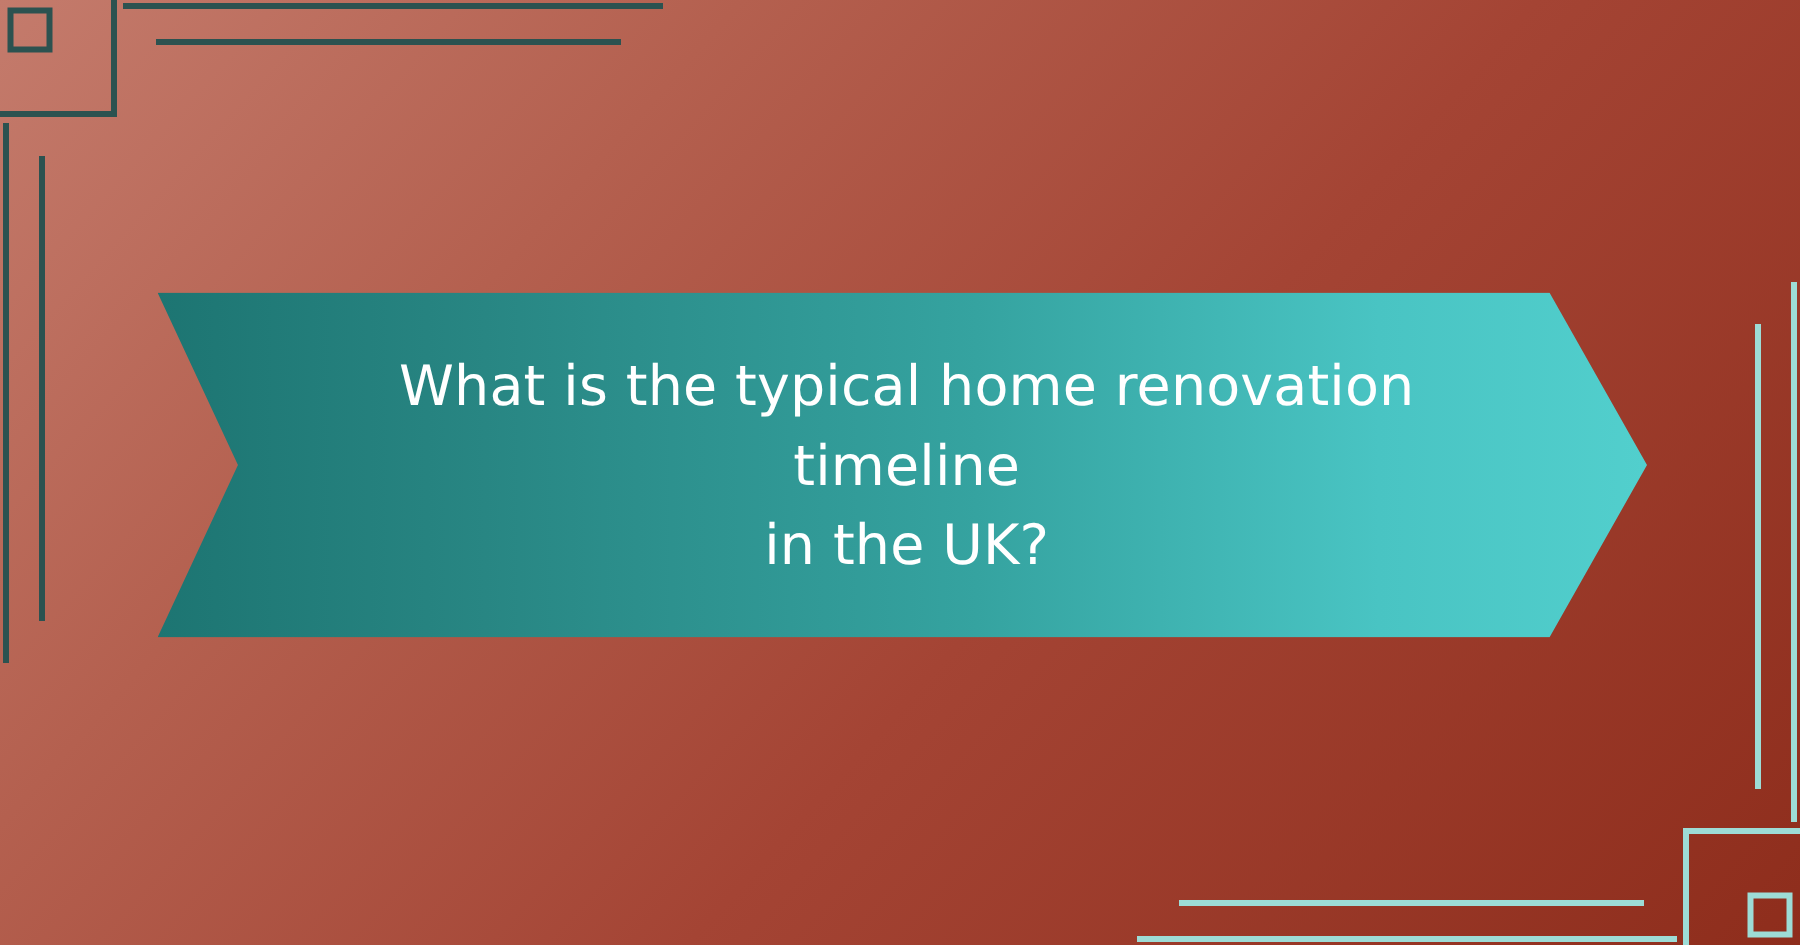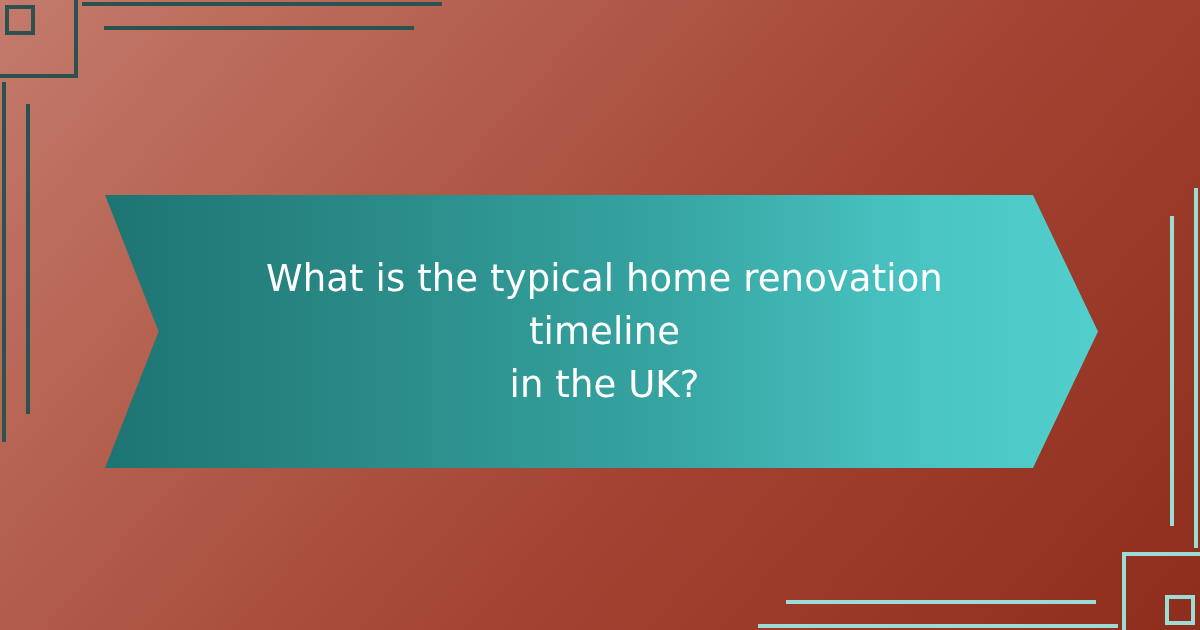--- a/index.html
+++ b/index.html
@@ -100,21 +100,21 @@
     width: 4px; height: 310px;
     background: #9ddcd6;
   }
 
   
   #banner {
     position: absolute;
     left: 105px;
     top: 195px;
     width: 993px;
-    height: 273px;
+    height: 230px;
     background: linear-gradient(90deg, #1d7572 0%, #288683 22%, #35a3a0 55%, #49c4c3 82%, #52cfcd 100%);
     -webkit-clip-path: polygon(0% 0%, 93.45% 0%, 100% 50%, 93.45% 100%, 0% 100%, 5.4% 50%);
     clip-path: polygon(0% 0%, 93.45% 0%, 100% 50%, 93.45% 100%, 0% 100%, 5.4% 50%);
     display: flex;
     align-items: center;
     justify-content: center;
   }
 
   #banner-text {
     width: 800px;

